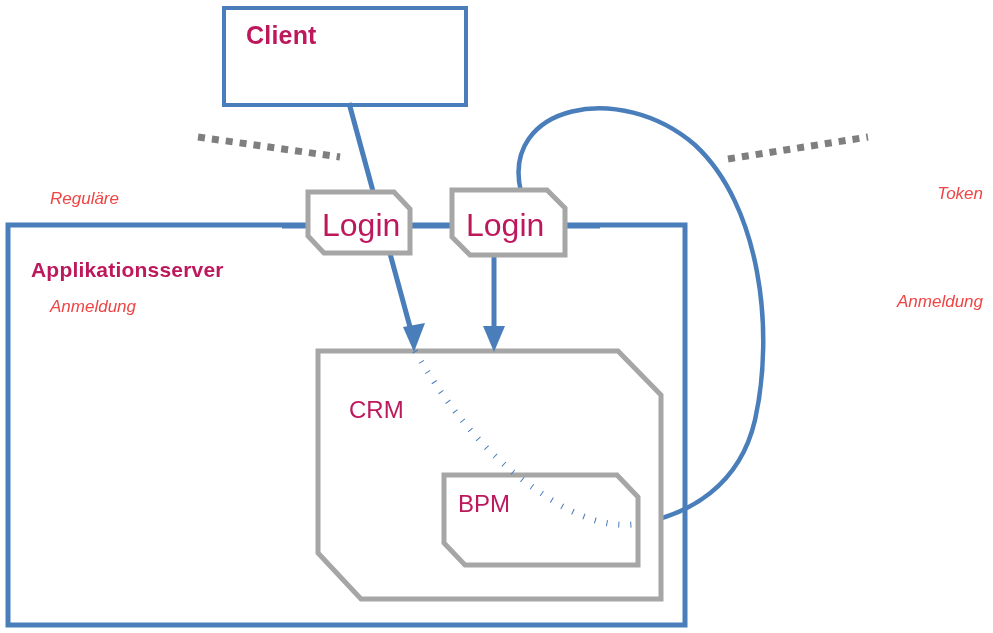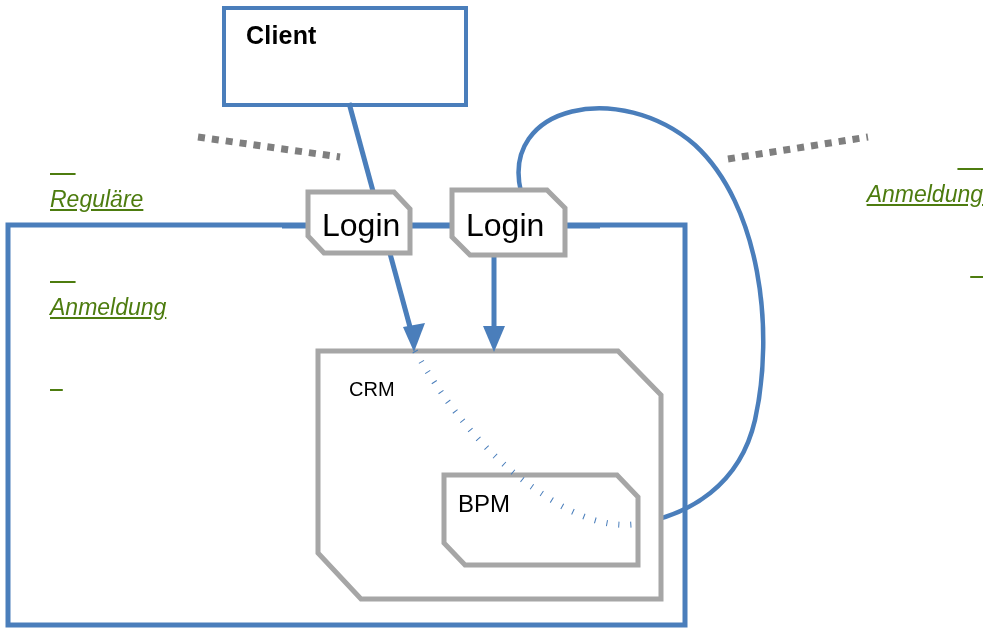--- a/index.html
+++ b/index.html
@@ -21,21 +21,21 @@
   #vector-layer {
     position: absolute;
     left: 0;
     top: 0;
     width: 993px;
     height: 633px;
   }
   .lbl {
     position: absolute;
     white-space: pre;
-    color: #000000;
+    color: #be185d;
   }
   .lbl-client {
     left: 246px;
     top: 21px;
     font-size: 25px;
     font-weight: bold;
     letter-spacing: 0.2px;
   }
   .lbl-appserver {
     left: 31px;
@@ -51,37 +51,36 @@
   .lbl-login-left {
     left: 322px;
     top: 207px;
   }
   .lbl-login-right {
     left: 466px;
     top: 207px;
   }
   .lbl-crm {
     left: 349px;
-    top: 378px;
-    font-size: 20px;
+    top: 396px;
+    font-size: 24px;
   }
   .lbl-bpm {
     left: 458px;
     top: 490px;
     font-size: 24px;
     text-align: right;
   }
   .annot {
     position: absolute;
-    color: #4d7c0f;
+    color: #ef4444;
     font-style: italic;
-    font-size: 23px;
+    font-size: 17px;
     line-height: 36px;
     white-space: pre;
-    text-decoration: underline;
   }
   .annot-left {
     left: 50px;
     top: 109px;
     text-align: left;
   }
   .annot-right {
     left: 733px;
     top: 104px;
     width: 250px;
@@ -122,31 +121,33 @@
     <path d="M 452 190 L 547 190 L 565 208 L 565 255 L 470 255 L 452 237 Z" fill="#ffffff" stroke="#A6A6A6" stroke-width="5" stroke-linejoin="miter"></path>
 
     <line x1="198" y1="137" x2="340" y2="157" stroke="#7F7F7F" stroke-width="7" stroke-linecap="butt" stroke-dasharray="7 7"></line>
 
     <line x1="728" y1="159" x2="868" y2="137" stroke="#7F7F7F" stroke-width="7" stroke-linecap="butt" stroke-dasharray="7 7"></line>
 
   </svg>
 
   <div class="lbl lbl-client">Client</div>
 
+  <div class="lbl lbl-appserver">Applikationsserver</div>
 
   <div class="lbl lbl-login lbl-login-left">Login</div>
 
   <div class="lbl lbl-login lbl-login-right">Login</div>
 
   <div class="lbl lbl-crm">CRM</div>
 
   <div class="lbl lbl-bpm">BPM</div>
 
   <div class="annot annot-left">
     <div>Reguläre</div>
     <div>Anmeldung</div>
   </div>
 
   <div class="annot annot-right">
+    <div>Token</div>
     <div>Anmeldung</div>
   </div>
 
 </div>
 
 </body></html>

